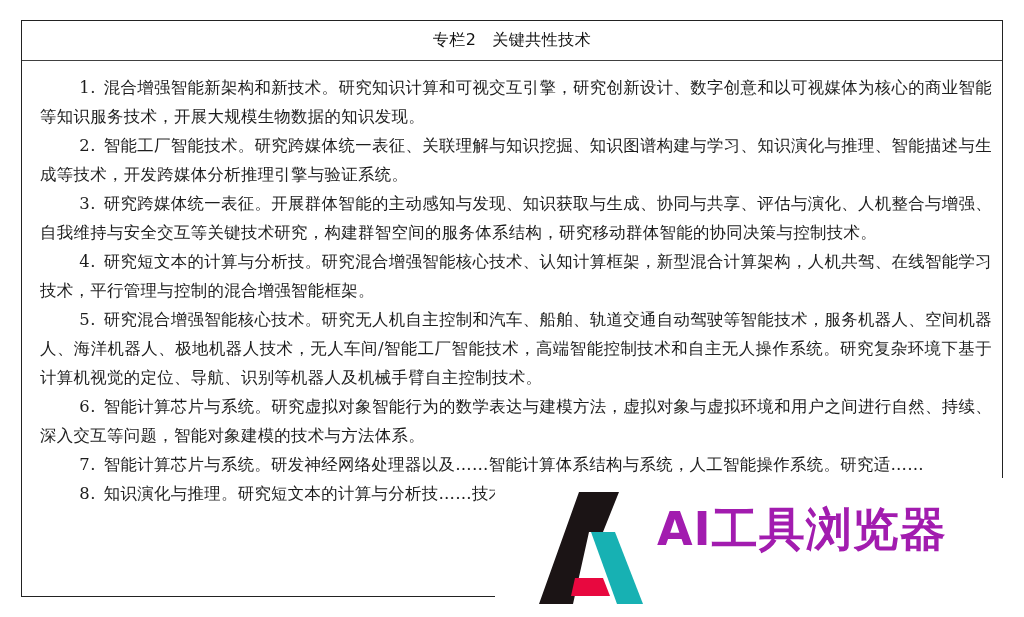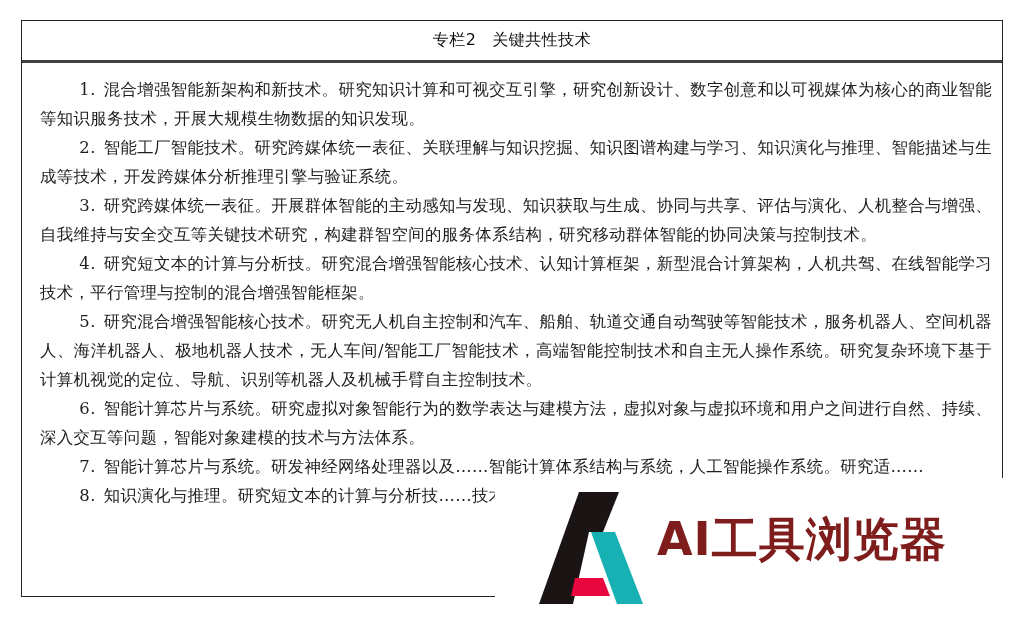--- a/index.html
+++ b/index.html
@@ -1,34 +1,34 @@
 <!DOCTYPE html>
 <html><head>
   <meta charset="utf-8">
   <style>
     html, body { margin: 0; padding: 0; background: #ffffff; }
     body { width: 1024px; height: 617px; position: relative; overflow: hidden;
       font-family: "DejaVu Serif", "Liberation Serif", serif; color: #1a1a1a; }
     .box { position: absolute; left: 21px; top: 20px; width: 982px; height: 577px;
       border: 1.5px solid #222; box-sizing: border-box; }
-    .box-header { height: 39px; border-bottom: 3px solid #404040; display: flex;
+    .box-header { height: 39px; border-bottom: 1px solid #404040; display: flex;
       align-items: center; justify-content: center; }
     .box-title { font-family: "DejaVu Sans", "Liberation Sans", sans-serif;
       font-size: 16px; letter-spacing: 0.5px; color: #111; }
     .box-title .num { margin-right: 16px; }
     .box-body { padding: 12px 10px 0 18px; }
     .para { font-size: 16.4px; line-height: 29px; text-align: justify;
       text-indent: 2.4em; margin: 0; letter-spacing: 0.35px; color: #1d1d1d; }
     .para .idx { margin-right: 8px; }
     .overlay { position: absolute; left: 495px; top: 478px; width: 529px; height: 139px;
       background: #ffffff; }
     .logo-mark { position: absolute; left: 44px; top: 14px; width: 104px; height: 112px; }
-    .logo-text { position: absolute; left: 162px; top: 38px;
+    .logo-text { position: absolute; left: 162px; top: 28px;
       font-family: "DejaVu Sans", "Liberation Sans", sans-serif; font-weight: 900;
-      font-size: 46px; letter-spacing: 1px; color: #7f1d1d; line-height: 1; }
+      font-size: 46px; letter-spacing: 1px; color: #a21caf; line-height: 1; }
   </style>
 </head>
 <body>
 
 <div class="box">
   <div class="box-header">
     <div class="box-title">
       <span class="num">专栏2</span><span>关键共性技术</span>
     </div>
   </div>

